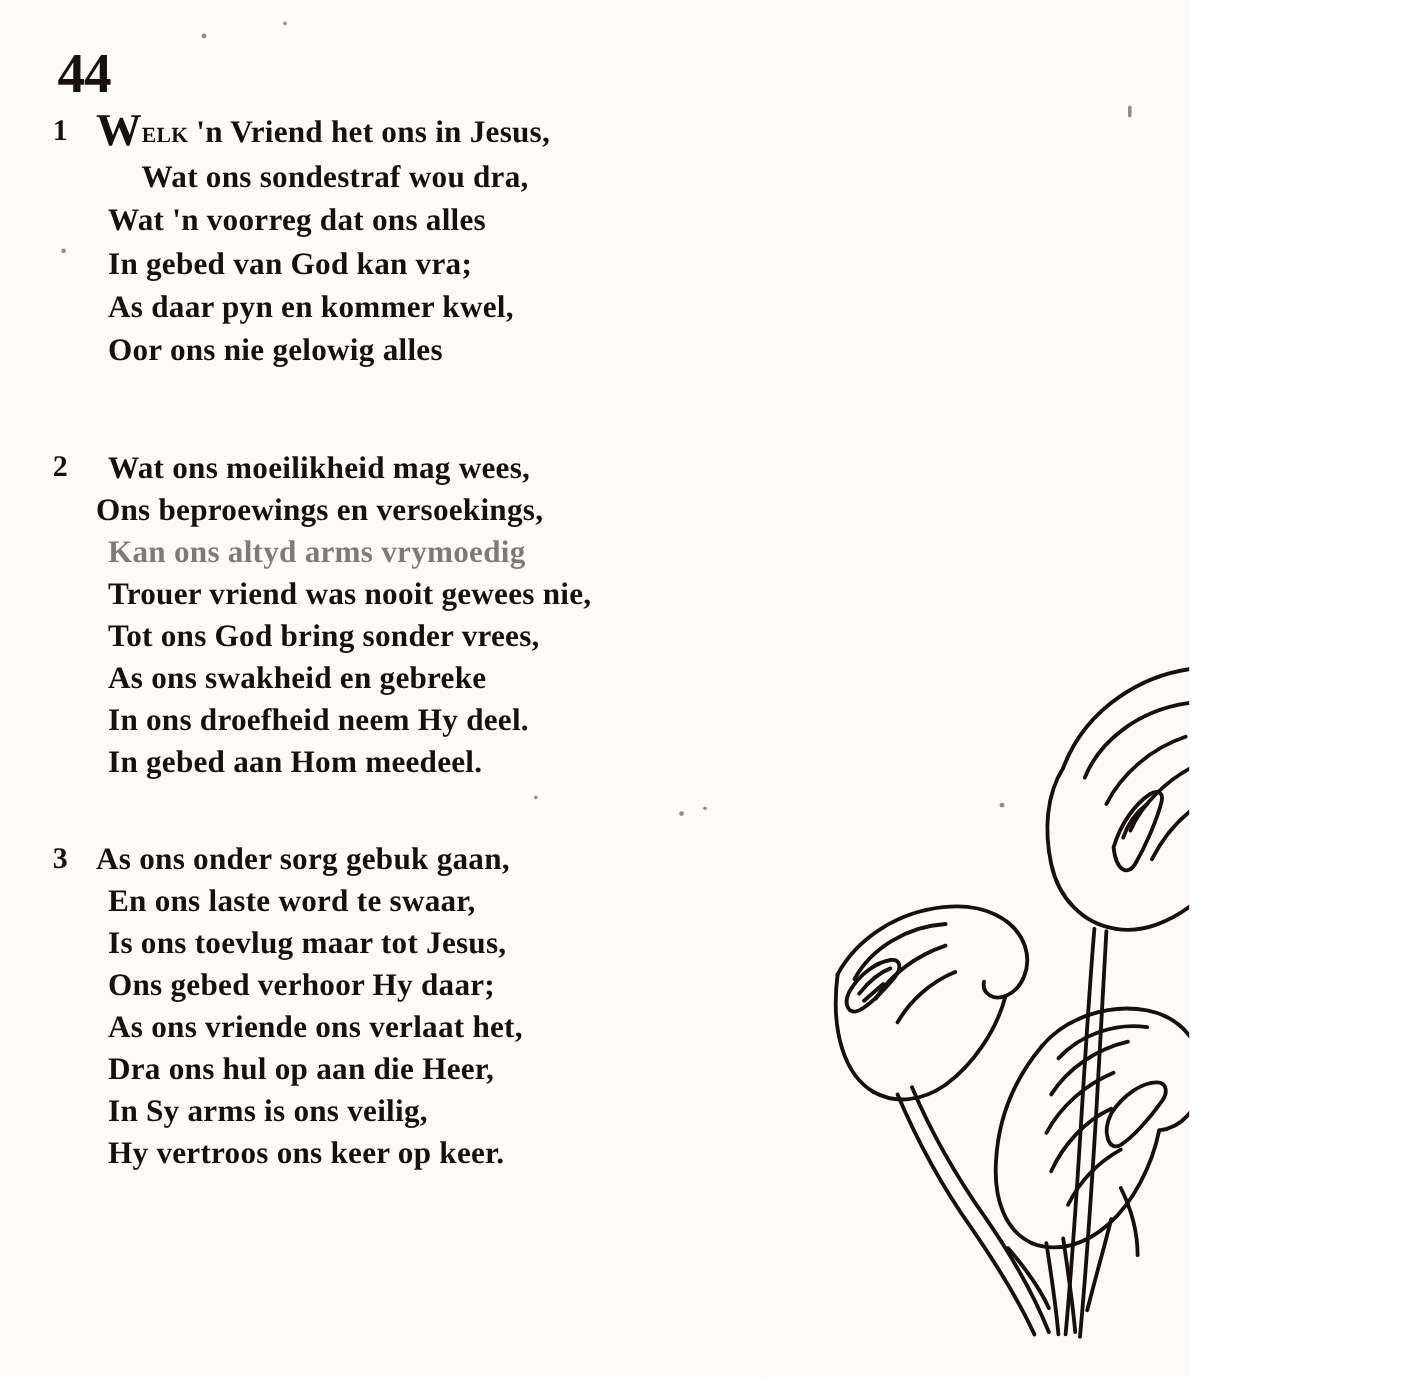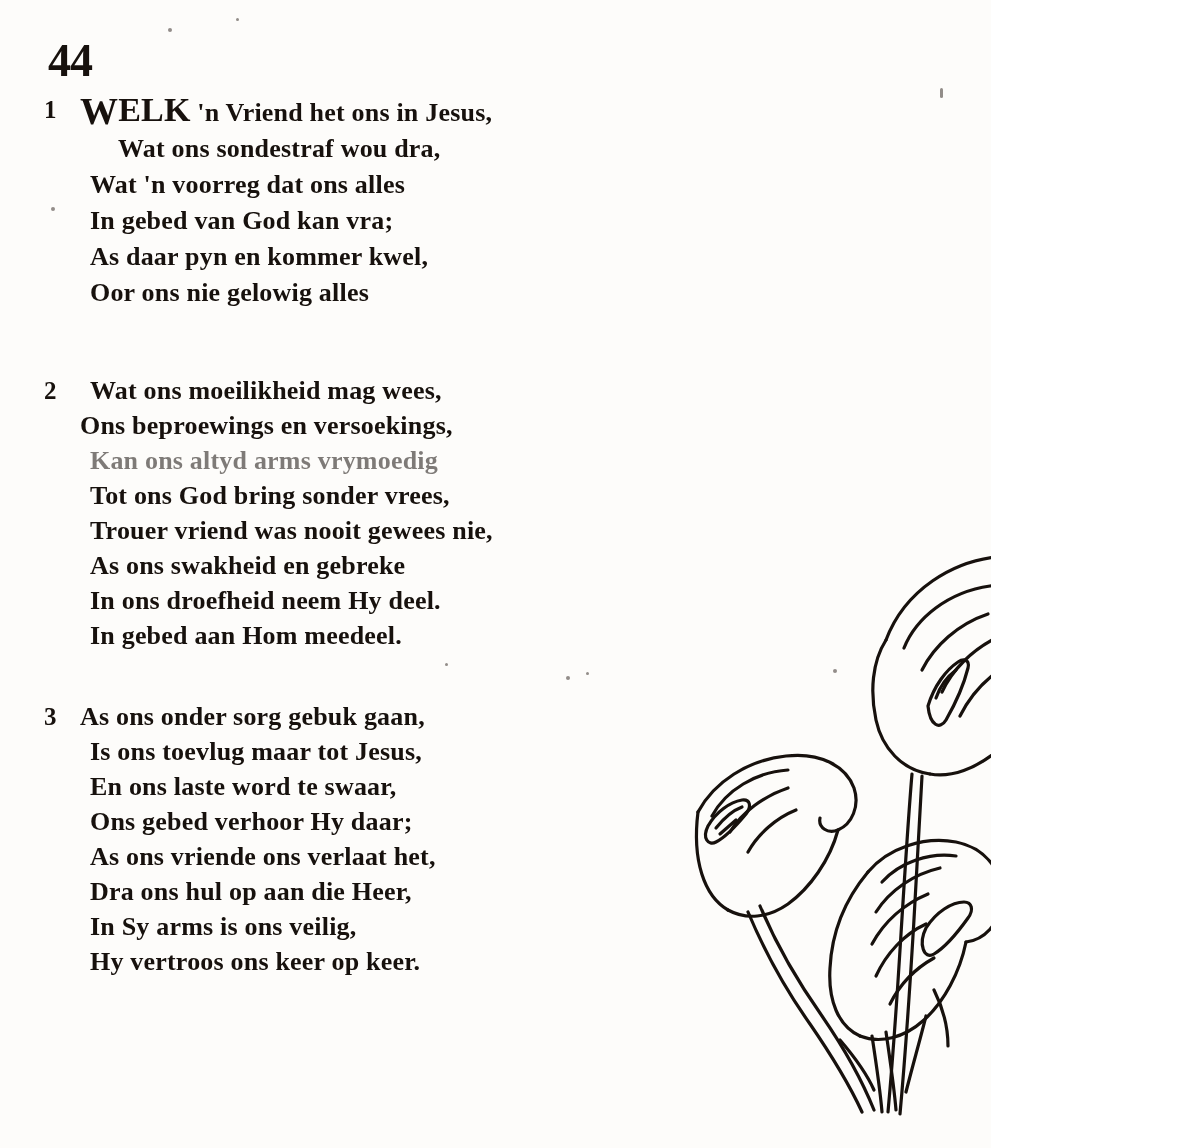--- a/index.html
+++ b/index.html
@@ -70,21 +70,21 @@
   .indent-3 { padding-left: 10px; }
 
   
   .first-line .dropcap {
     font-size: 38px;
     line-height: 26px;
     font-weight: bold;
     vertical-align: -3px;
   }
   .first-line .caps {
-    font-size: 34px;
+    font-size: 18px;
     font-weight: bold;
   }
   .stanza-1 .line { line-height: 36px; }
   .stanza-2 { margin-top: 62px; }
   .stanza-3 { margin-top: 46px; }
 
   .faded { opacity: .55; }
 
   #illustration {
     position: absolute;
@@ -124,34 +124,34 @@
         <div class="line indent-3">Oor ons nie gelowig alles</div>
       </div>
     </div>
 
     <div class="stanza stanza-2">
       <div class="stanza-num">2</div>
       <div class="lines">
         <div class="line indent-3">Wat ons moeilikheid mag wees,</div>
         <div class="line">Ons beproewings en versoekings,</div>
         <div class="line indent-3 faded">Kan ons altyd arms vrymoedig</div>
+        <div class="line indent-3">Trouer vriend was nooit gewees nie,</div>
         <div class="line indent-3">Tot ons God bring sonder vrees,</div>
-        <div class="line indent-3">Trouer vriend was nooit gewees nie,</div>
         <div class="line indent-3">As ons swakheid en gebreke</div>
         <div class="line indent-3">In ons droefheid neem Hy deel.</div>
         <div class="line indent-3">In gebed aan Hom meedeel.</div>
       </div>
     </div>
 
     <div class="stanza stanza-3">
       <div class="stanza-num">3</div>
       <div class="lines">
         <div class="line">As ons onder sorg gebuk gaan,</div>
+        <div class="line indent-3">En ons laste word te swaar,</div>
         <div class="line indent-3">Is ons toevlug maar tot Jesus,</div>
-        <div class="line indent-3">En ons laste word te swaar,</div>
         <div class="line indent-3">Ons gebed verhoor Hy daar;</div>
         <div class="line indent-3">As ons vriende ons verlaat het,</div>
         <div class="line indent-3">Dra ons hul op aan die Heer,</div>
         <div class="line indent-3">In Sy arms is ons veilig,</div>
         <div class="line indent-3">Hy vertroos ons keer op keer.</div>
       </div>
     </div>
 
   </div>
 

